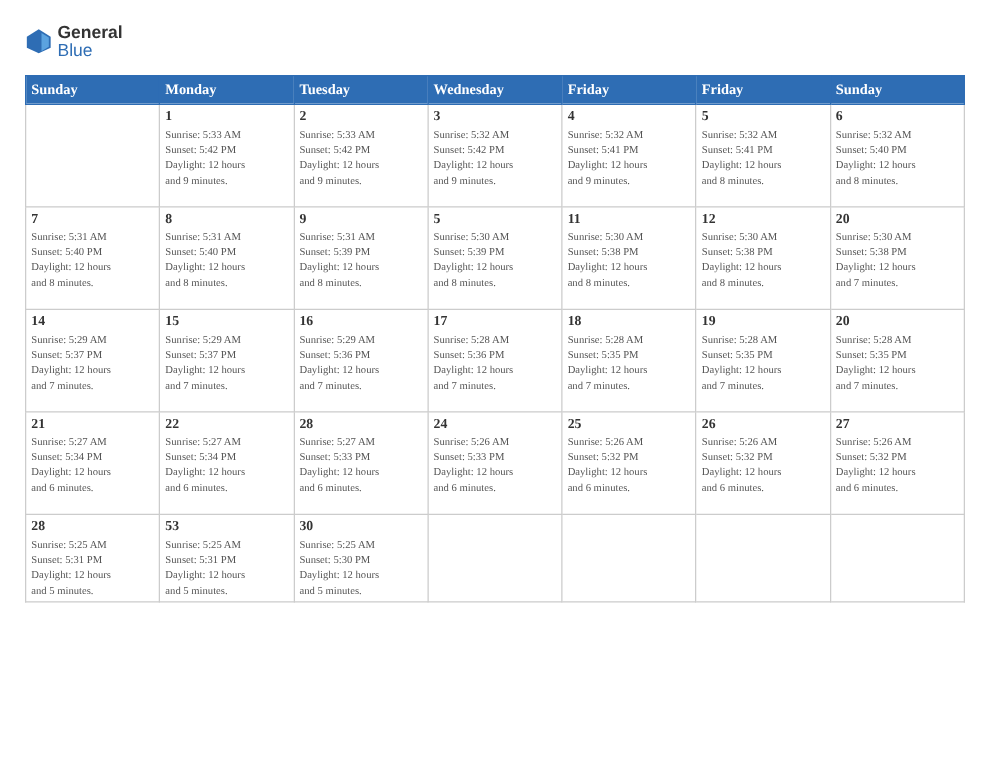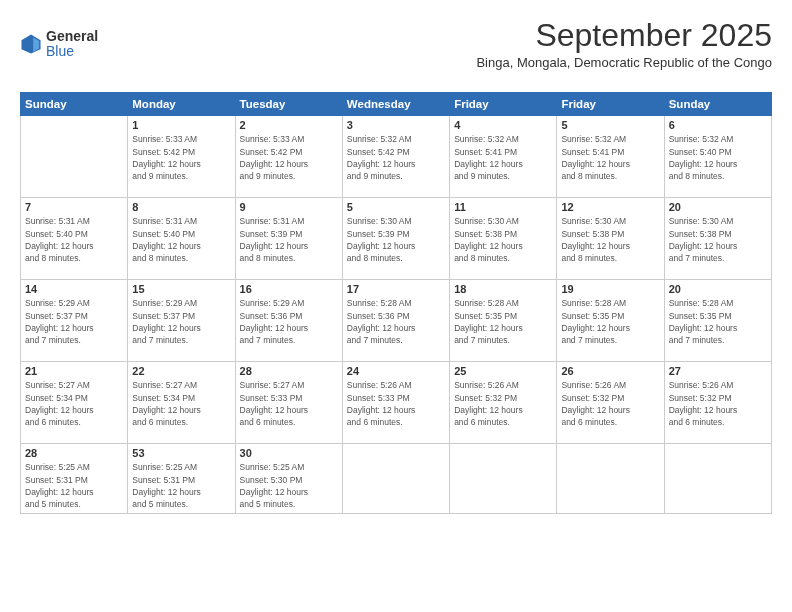--- a/index.html
+++ b/index.html
@@ -11,21 +11,21 @@
       overflow: hidden;
     }
     .page {
       width: 792px;
       height: 612px;
       padding: 18px 20px 14px 20px;
       background: #fff;
     }
     .header-row {
       display: flex;
-      align-items: center;
+      align-items: flex-end;
       justify-content: space-between;
       margin-bottom: 4px;
     }
     .logo {
       display: flex;
       align-items: center;
       gap: 4px;
     }
     .logo-text {
       display: flex;
@@ -56,22 +56,23 @@
       line-height: 1.1;
     }
     .subtitle {
       font-size: 13px;
       color: #333;
       margin-top: 2px;
     }
     .calendar {
       width: 100%;
       border-collapse: collapse;
-      margin-top: 22px;
+      margin-top: 11px;
       table-layout: fixed;
+      font-family: Liberation Serif, serif;
     }
     .calendar thead th {
       background: #2e6db4;
       color: #fff;
       font-size: 11.5px;
       font-weight: bold;
       padding: 5px 4px;
       text-align: left;
       border: 1px solid #2e6db4;
     }
@@ -110,24 +111,20 @@
   <div class="header-row">
     <div class="logo">
       <svg class="logo-icon" viewBox="0 0 30 30">
         <polygon points="15,2 28,10 28,22 15,28 2,22 2,10" fill="#2e6db4"></polygon>
         <polygon points="18,6 26,11 26,21 18,26" fill="#5ba3e0"></polygon>
       </svg>
       <div class="logo-text">
         <span class="logo-general">General</span>
         <span class="logo-blue">Blue</span>
       </div>
-    </div>
-    <div class="title-block">
-      <div class="month-title">September 2025</div>
-      <div class="subtitle">Binga, Mongala, Democratic Republic of the Congo</div>
     </div>
   </div>
 
   <table class="calendar">
     <thead>
       <tr>
         <th>Sunday</th>
         <th>Monday</th>
         <th>Tuesday</th>
         <th>Wednesday</th>

